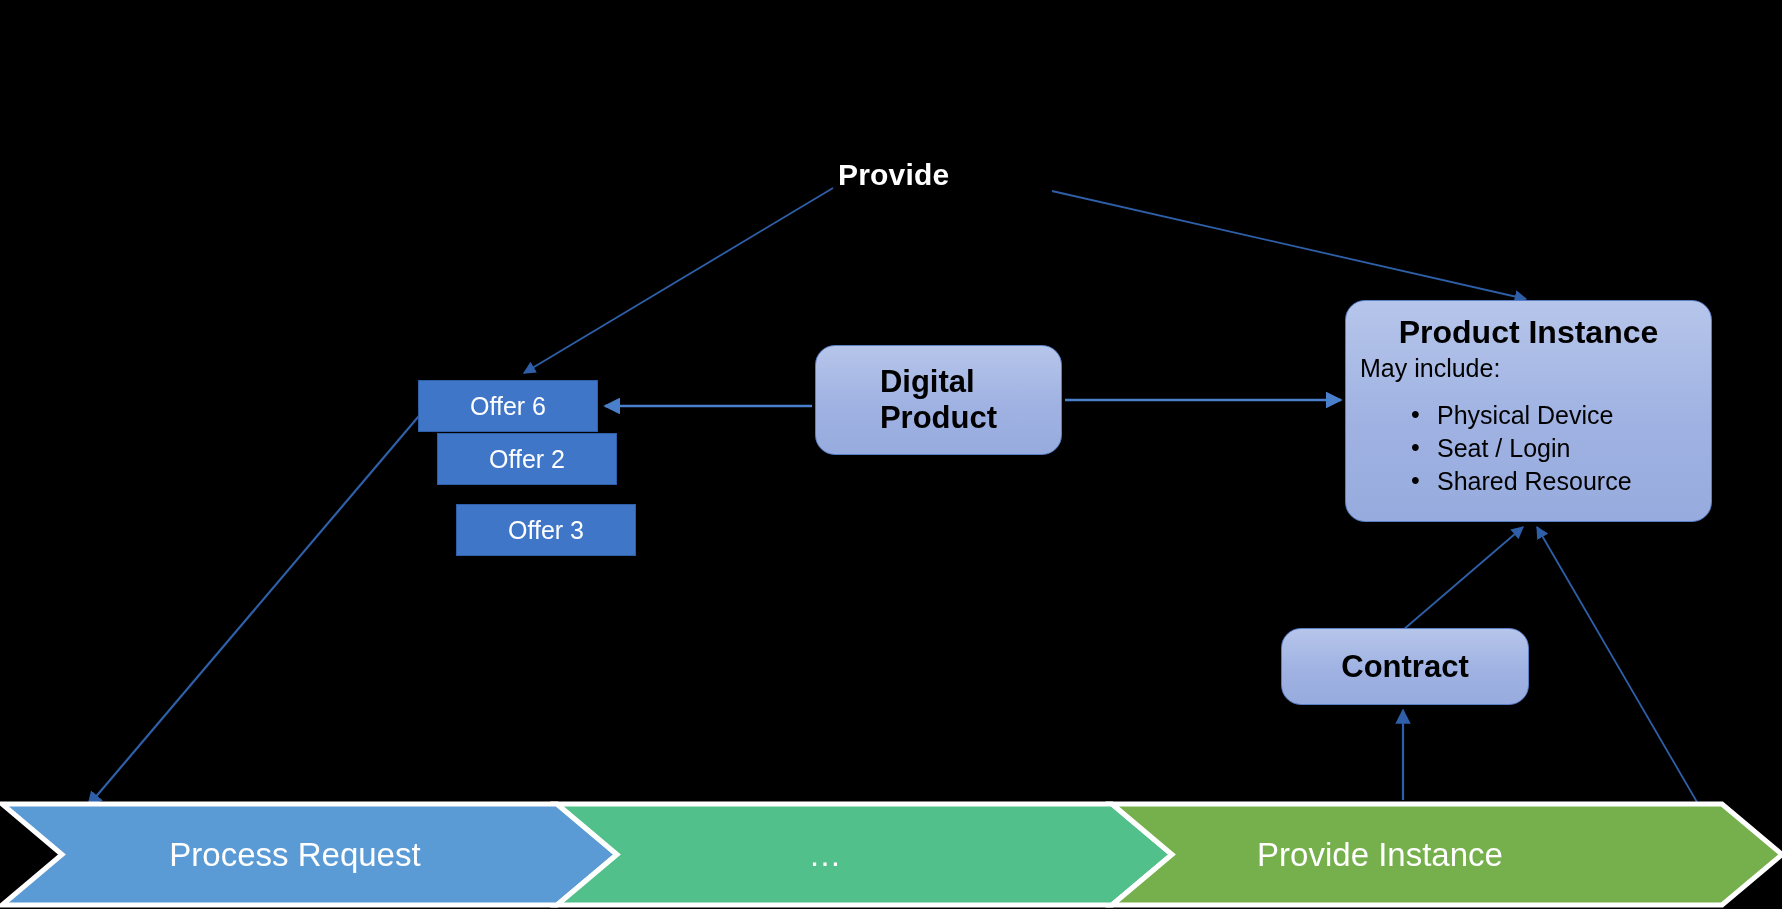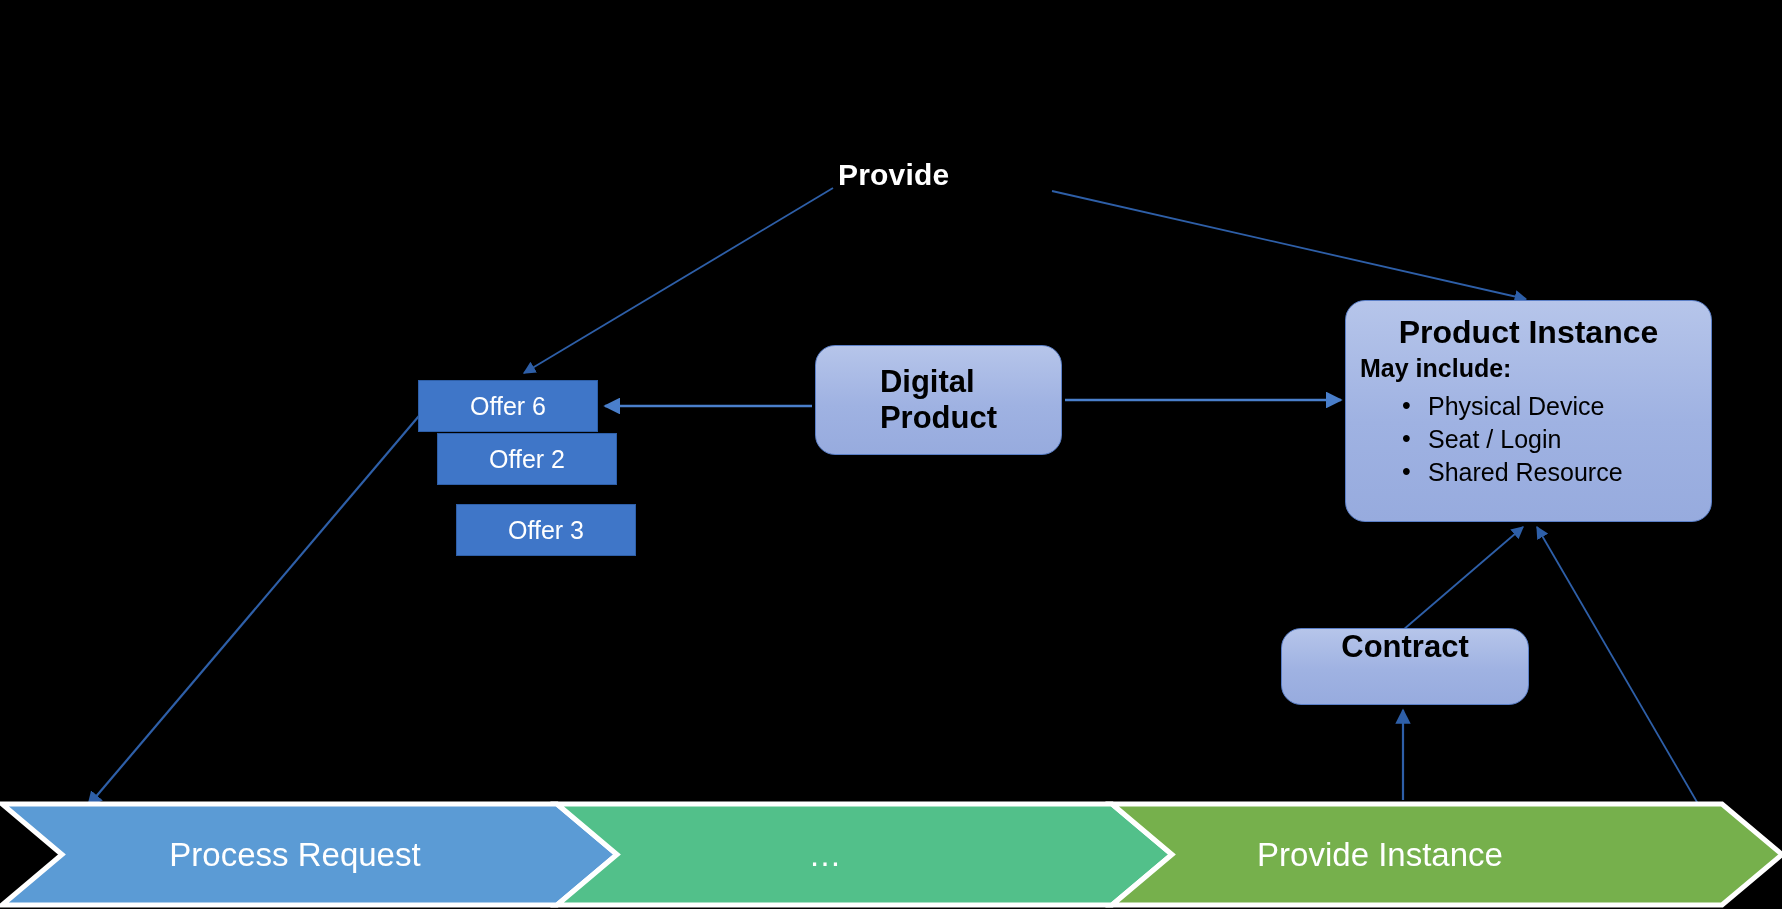--- a/index.html
+++ b/index.html
@@ -113,24 +113,23 @@
     text-align: center;
     color: #000000;
     line-height: 1.1;
     margin: 6px 0 0 0;
   }
   .pi-subtitle {
     font-size: 25px;
     color: #000000;
     margin: 4px 0 0 14px;
     line-height: 1.12;
-    font-weight: bold;
   }
   .pi-list {
-    margin: 8px;
+    margin: 17px;
     padding: 0 0 0 48px;
     list-style: none;
   }
   .pi-list li {
     font-size: 25px;
     color: #000000;
     line-height: 1.32;
     position: relative;
     padding-left: 26px;
     white-space: nowrap;
@@ -143,20 +142,21 @@
     font-size: 25px;
     color: #000000;
   }
 
   .contract {
     left: 1281px;
     top: 628px;
     width: 248px;
     height: 77px;
     display: flex;
+    align-items: center;
     justify-content: center;
     font-size: 31px;
     font-weight: bold;
   }
 
   
   .chevron-band {
     position: absolute;
     left: 0;
     bottom: 0;

